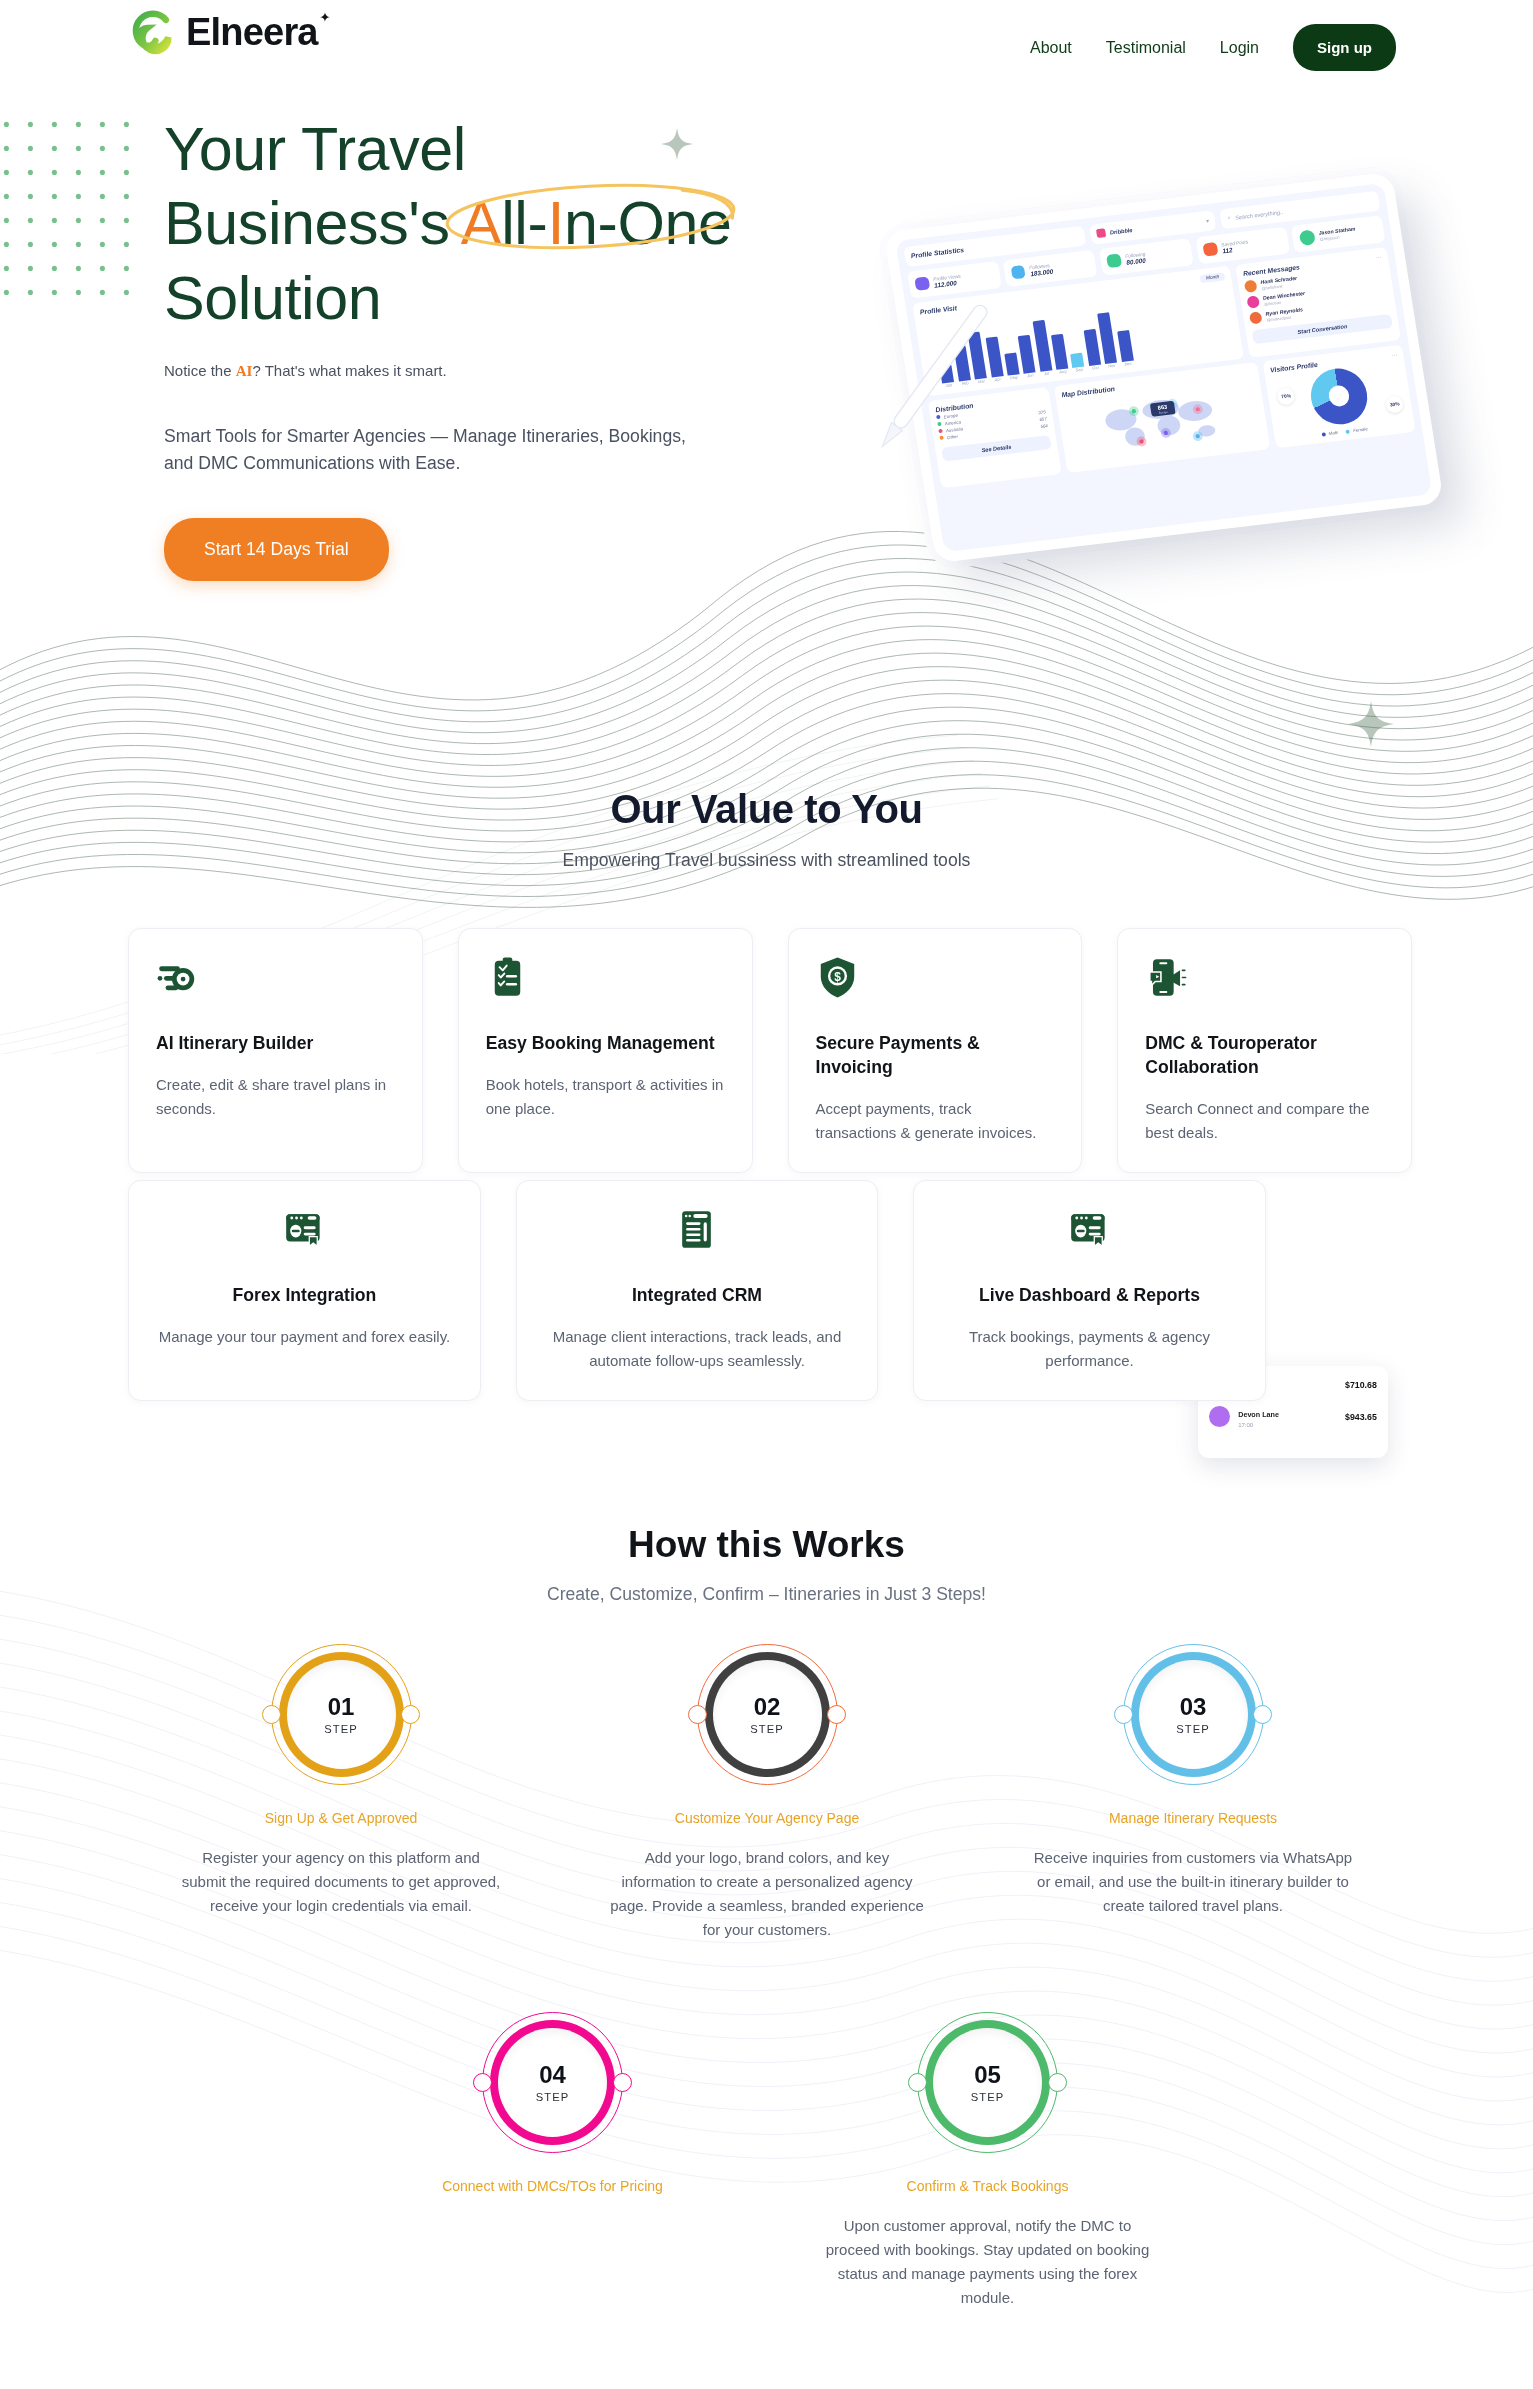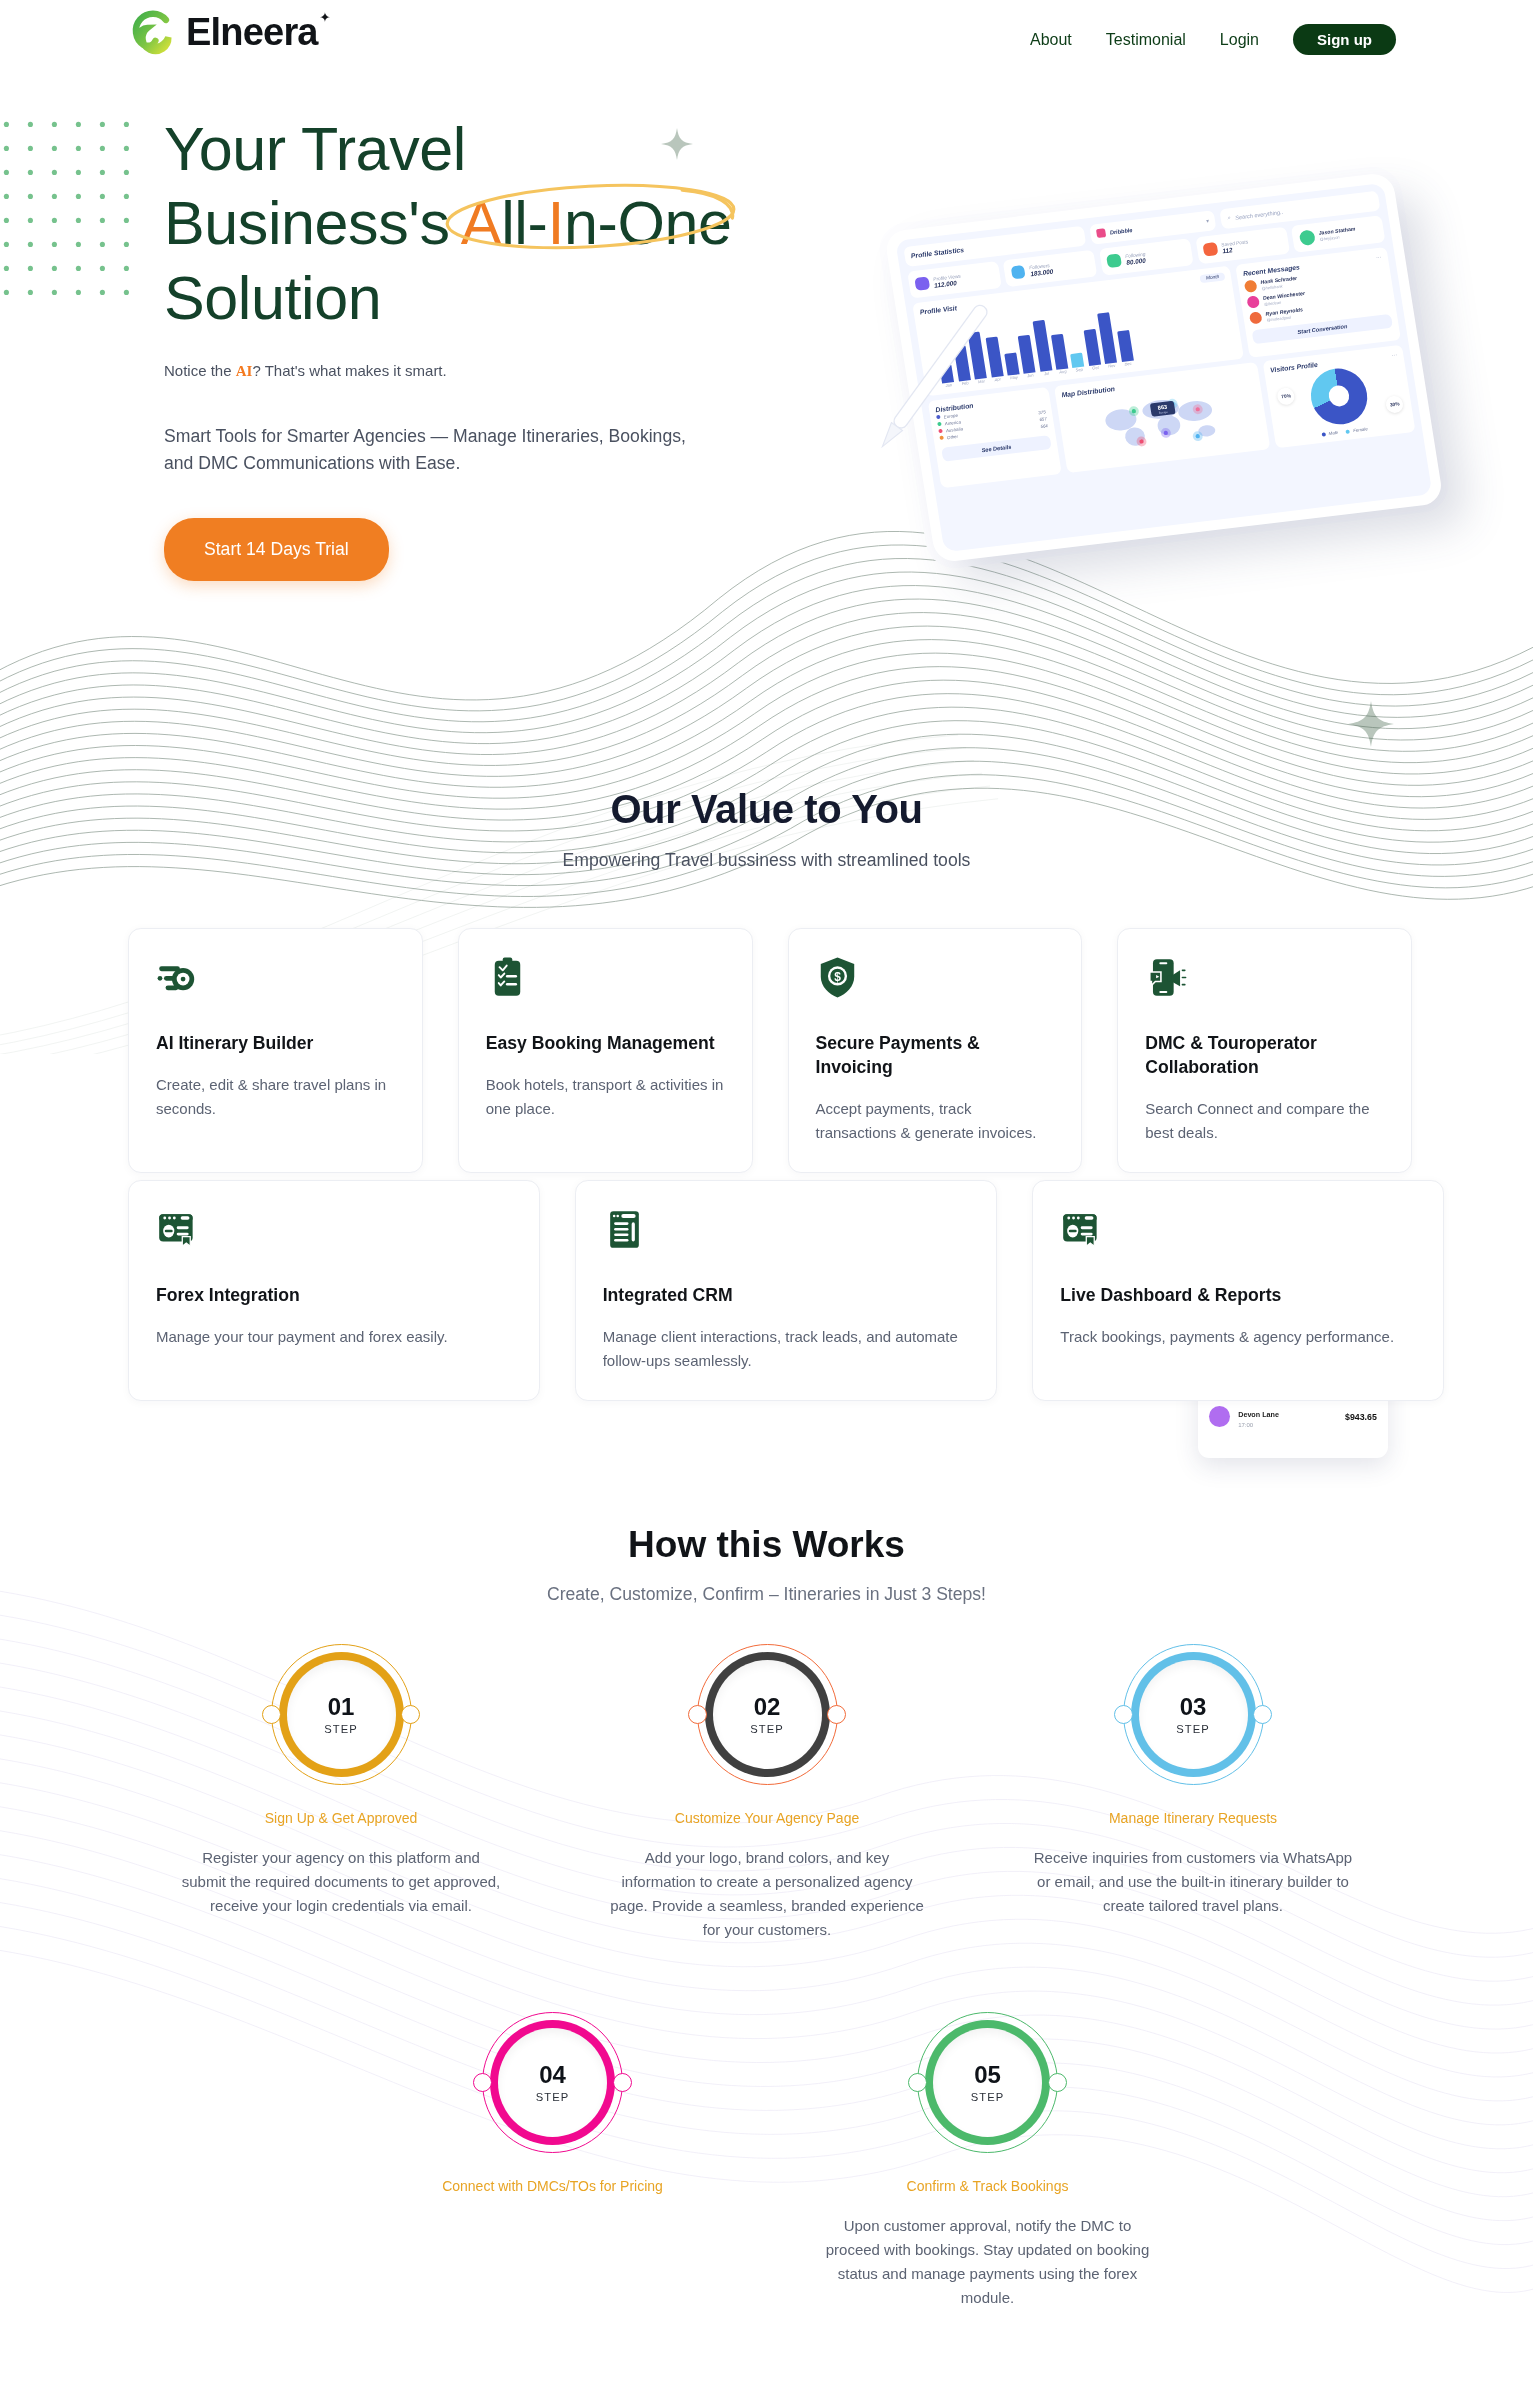--- a/index.html
+++ b/index.html
@@ -20,21 +20,21 @@
     display:flex; align-items:center; z-index:60;
   }
   .logo-wrap { position:absolute; left:128px; top:7px; display:flex; align-items:center; gap:8px; }
   .logo-mark { width:50px; height:50px; position:relative; }
   .logo-text { font-size:38px; font-weight:700; color:#111418; letter-spacing:-0.8px; position:relative; }
   .logo-spark { position:absolute; right:-12.8px; top:1.6px; font-size:13.6px; color:#111418; }
   .nav-right { position:absolute; right:137px; top:24px; display:flex; align-items:center; gap:34px; }
   .nav-link { font-size:16px; color:#0d3c17; text-decoration:none; cursor:pointer; white-space:nowrap; }
   .btn-signup {
     background:#0b3a14; color:#fff; font-size:15px; font-weight:600;
-    border:none; border-radius:22.4px; padding:7px 24px; cursor:pointer; white-space:nowrap;
+    border:none; border-radius:22.4px; padding:15px 24px; cursor:pointer; white-space:nowrap;
   }
 
   
   .hero { position:absolute; top:0; left:0; width:1533px; height:799px; }
   .dots { position:absolute; left:0px; top:118px; width:168px; height:204px; opacity:.85; }
   .hero-copy { position:absolute; left:164px; top:112px; width:655px; z-index:20; }
   h1.hero-title {
     font-size:61px; line-height:1.22; font-weight:400; color:#14412a; letter-spacing:-0.4px;
   }
   .hl-wrap { position:relative; display:inline-block; padding:0 11.2px; }
@@ -99,21 +99,21 @@
   .waves { position:absolute; left:0; top:479px; width:1533px; height:447px; z-index:5; }
   .waves2 { position:absolute; left:0; top:1493px; width:1533px; height:894px; z-index:0; opacity:.75;}
   .waves3 { position:absolute; left:0; top:719px; width:1533px; height:335px; z-index:1; opacity:.55;}
 
   
   .value-head { position:absolute; top:787px; left:0; width:1533px; text-align:center; z-index:20;}
   .value-title { font-size:40px; font-weight:700; color:#141a2e; letter-spacing:-0.4px; }
   .value-sub { margin-top:17.6px; font-size:17.6px; color:#4a5160; }
 
   .cards-r1 { position:absolute; top:928px; left:128px; width:1284px; display:flex; gap:35px; z-index:20;}
-  .cards-r2 { position:absolute; top:1180px; left:128px; width:1316px; display:flex; gap:35px; z-index:20;}
+  .cards-r2 { position:absolute; top:1180px; left:128px; width:1138px; display:flex; gap:35px; z-index:20;text-align:center;}
   .card {
     background:#fff; border:0.8px solid #eceef3; border-radius:12.8px;
     padding:27px 27px 27px 27px; box-shadow:0 1.6px 8px rgba(25,35,70,.035);
   }
   .cards-r1 .card { flex:1 1 0; min-height:227px; }
   .r2-a { width:412px; min-height:209px; }
   .r2-b { width:423px; min-height:209px; }
   .r2-c { width:412px; min-height:209px; }
   .card-ico { width:43px; height:43px; color:#1d5434; margin-bottom:30px; }
   .card-title { font-size:17.6px; font-weight:700; color:#111418; line-height:1.35; }

